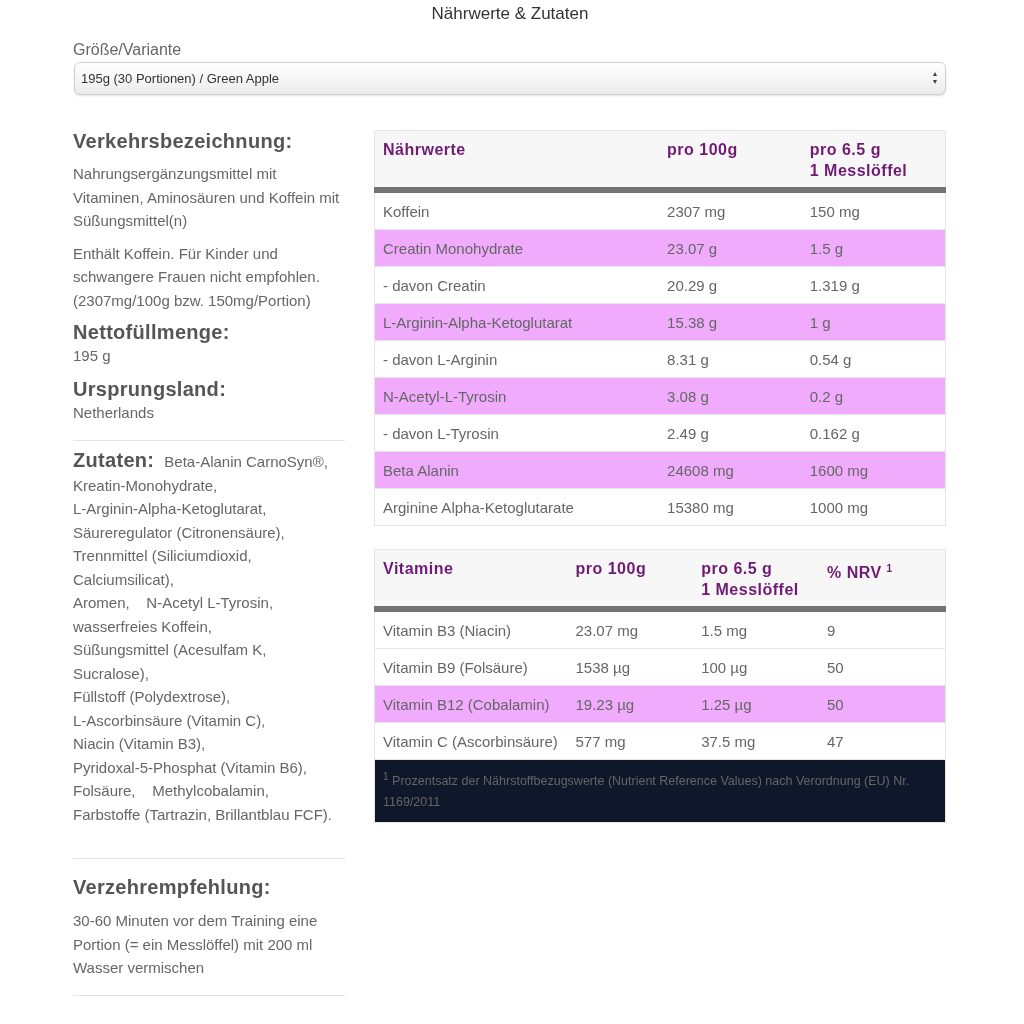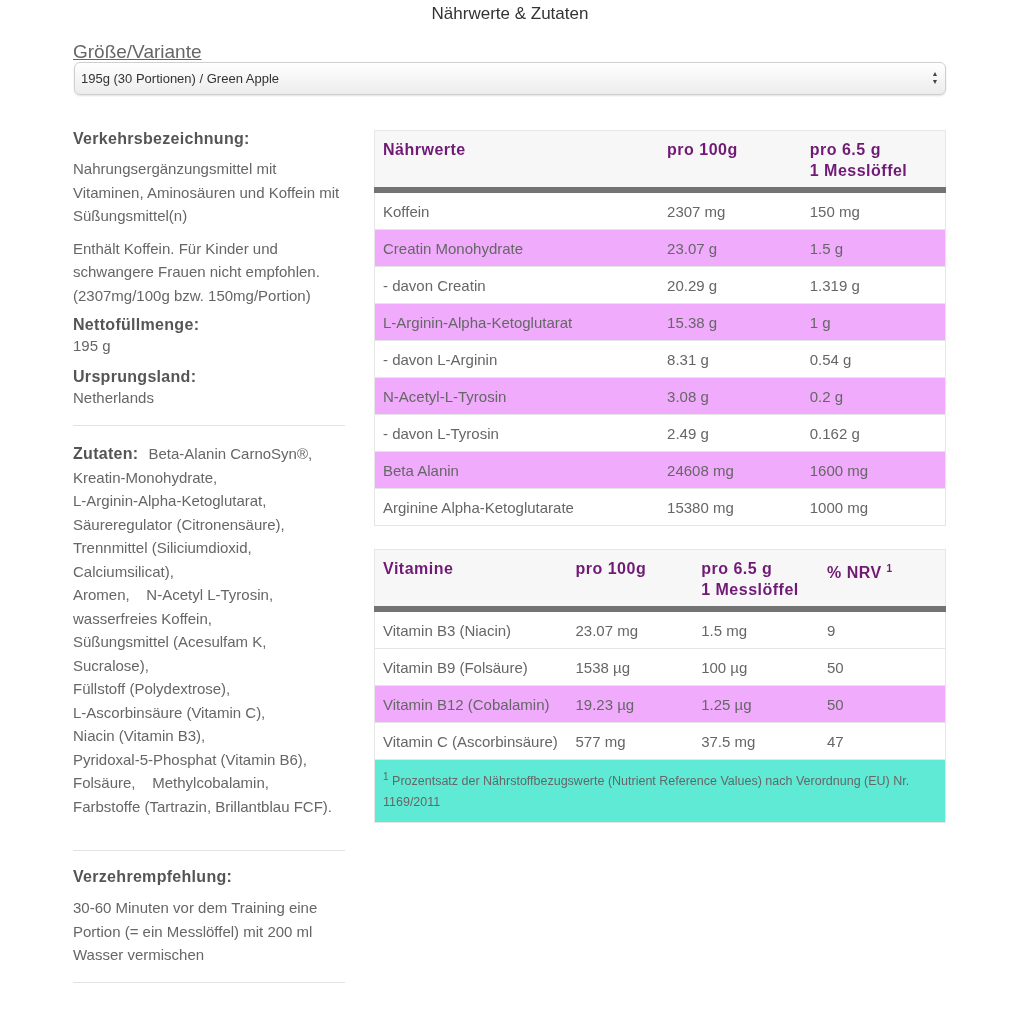--- a/index.html
+++ b/index.html
@@ -6,39 +6,39 @@
   body {
     width: 1024px; height: 1024px; overflow: hidden; position: relative;
     font-family: "Liberation Sans", "DejaVu Sans", sans-serif;
     color: #555555;
   }
   .page-title {
     position: absolute; top: 4px; left: 0; width: 1020px; text-align: center;
     font-size: 17px; color: #333333; font-weight: normal; margin: 0;
   }
   .variant-label {
-    position: absolute; top: 41px; left: 73px; font-size: 19px; color: #666666; text-decoration: underline;
+    position: absolute; top: 41px; left: 73px; font-size: 16px; color: #666666;
   }
   .variant-select {
     position: absolute; top: 62px; left: 74px; width: 872px; height: 33px;
     box-sizing: border-box; border: 1px solid #cfcfcf; border-radius: 6px;
     background: linear-gradient(#ffffff, #ececec);
     box-shadow: 0 1px 2px rgba(0,0,0,0.12);
     display: flex; align-items: center; padding-left: 6px;
     font-size: 13px; color: #333333; cursor: pointer;
   }
   .variant-select .arrows {
     position: absolute; right: 6px; top: 7px; width: 8px; font-size: 7px;
     line-height: 8px; color: #444; text-align: center;
   }
 
   
   .left { position: absolute; left: 73px; top: 128px; width: 272px; }
   .h-label {
-    font-weight: bold; font-size: 16px; color: #555555; letter-spacing: 0.3px;
+    font-weight: bold; font-size: 20px; color: #555555; letter-spacing: 0.3px;
   }
   .p-text { font-size: 15px; line-height: 23.5px; color: #666666; }
   .sep { border: 0; border-top: 1px solid #e3e3e3; margin: 0; }
 
   
   .tbl {
     position: absolute; left: 374px; width: 572px; border-collapse: collapse;
     border: 1px solid #e6e6e6; font-size: 15px; color: #666666;
   }
   .tbl th {
@@ -47,21 +47,21 @@
     line-height: 21px; background: #f7f7f7; border-bottom: 6px solid #737373;
   }
   .tbl td {
     padding: 0 8px; height: 36px; border-bottom: 1px solid #e6e6e6;
     white-space: nowrap;
   }
   .tbl tr.alt td { background: #f0abfc; }
   .tbl tr.odd td { background: #ffffff; }
   .tbl td.foot {
     white-space: normal; font-size: 12.5px; line-height: 21px; padding: 6px 8px 9px 8px;
-    background: #5eead4; height: auto;
+    background: #0f172a; height: auto;
   }
   sup { font-size: 10px; }
 </style>
 </head>
 <body>
 
 <h1 class="page-title">Nährwerte &amp; Zutaten</h1>
 
 <div class="variant-label">Größe/Variante</div>
 <div class="variant-select">
@@ -75,21 +75,21 @@
   <div class="p-text" style="margin-top:9px;">Enthält Koffein. Für Kinder und schwangere Frauen nicht empfohlen. (2307mg/100g bzw. 150mg/Portion)</div>
 
   <div class="h-label" style="margin-top:9px;">Nettofüllmenge:</div>
   <div class="p-text" style="margin-top:0px;">195 g</div>
 
   <div class="h-label" style="margin-top:10px;">Ursprungsland:</div>
   <div class="p-text">Netherlands</div>
 
   <hr class="sep" style="margin-top:16px;">
 
-  <div class="p-text" style="margin-top:16px;">
+  <div class="p-text" style="margin-top:8px;">
     <span class="h-label" style="margin-right:10px;">Zutaten:</span><span>Beta-Alanin CarnoSyn®,</span><br>
     <span>Kreatin-Monohydrate,</span><br>
     <span>L-Arginin-Alpha-Ketoglutarat,</span><br>
     <span>Säureregulator (Citronensäure),</span><br>
     <span>Trennmittel (Siliciumdioxid,</span><br>
     <span>Calciumsilicat),</span><br>
     <span style="white-space:pre;">Aromen,    N-Acetyl L-Tyrosin,</span><br>
     <span>wasserfreies Koffein,</span><br>
     <span>Süßungsmittel (Acesulfam K,</span><br>
     <span>Sucralose),</span><br>

